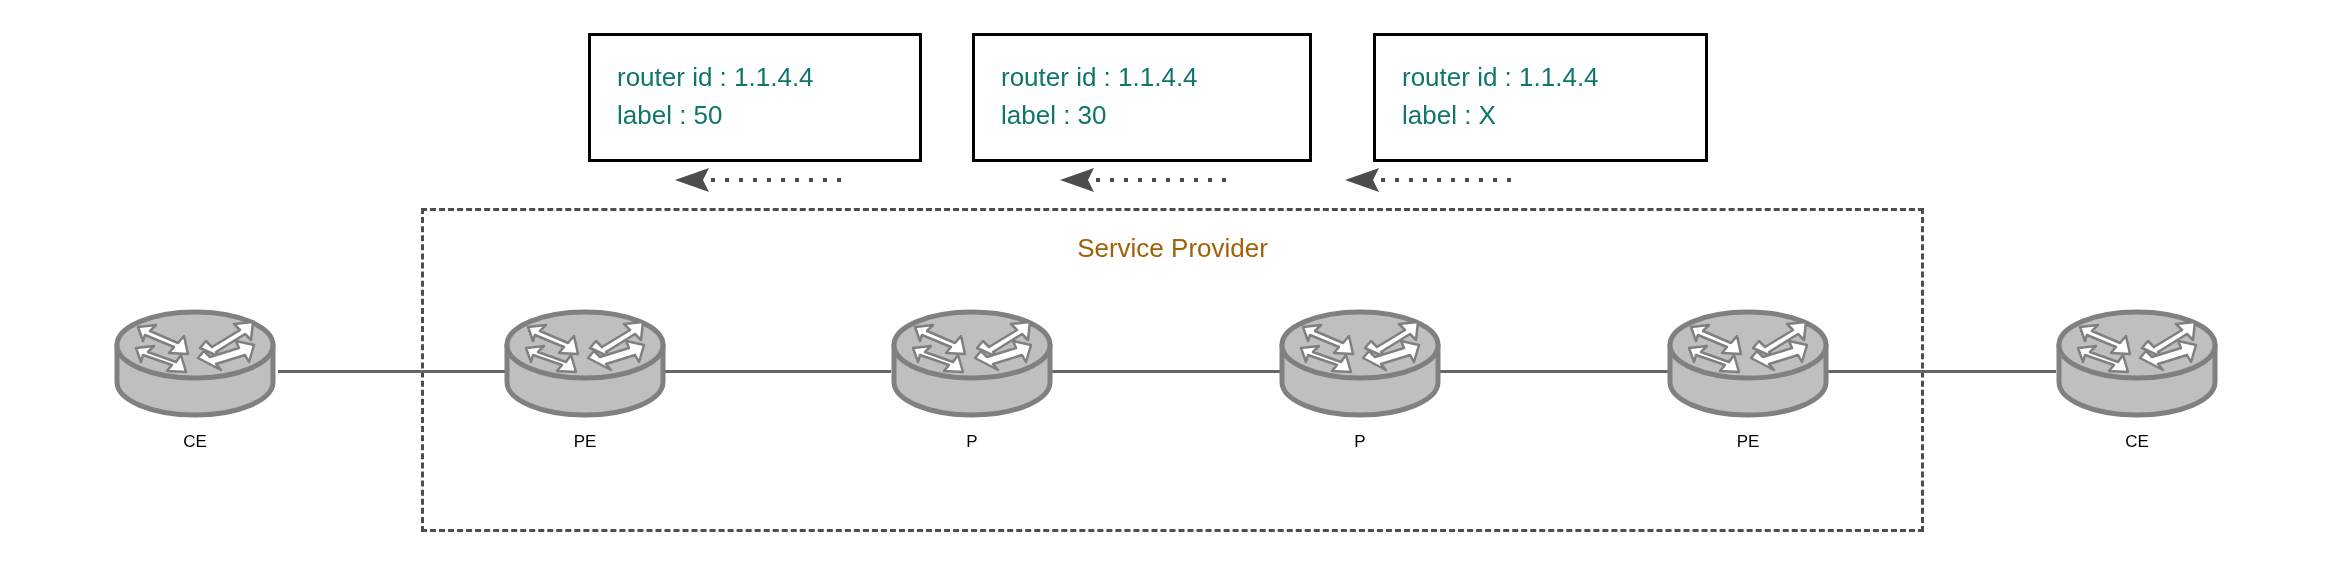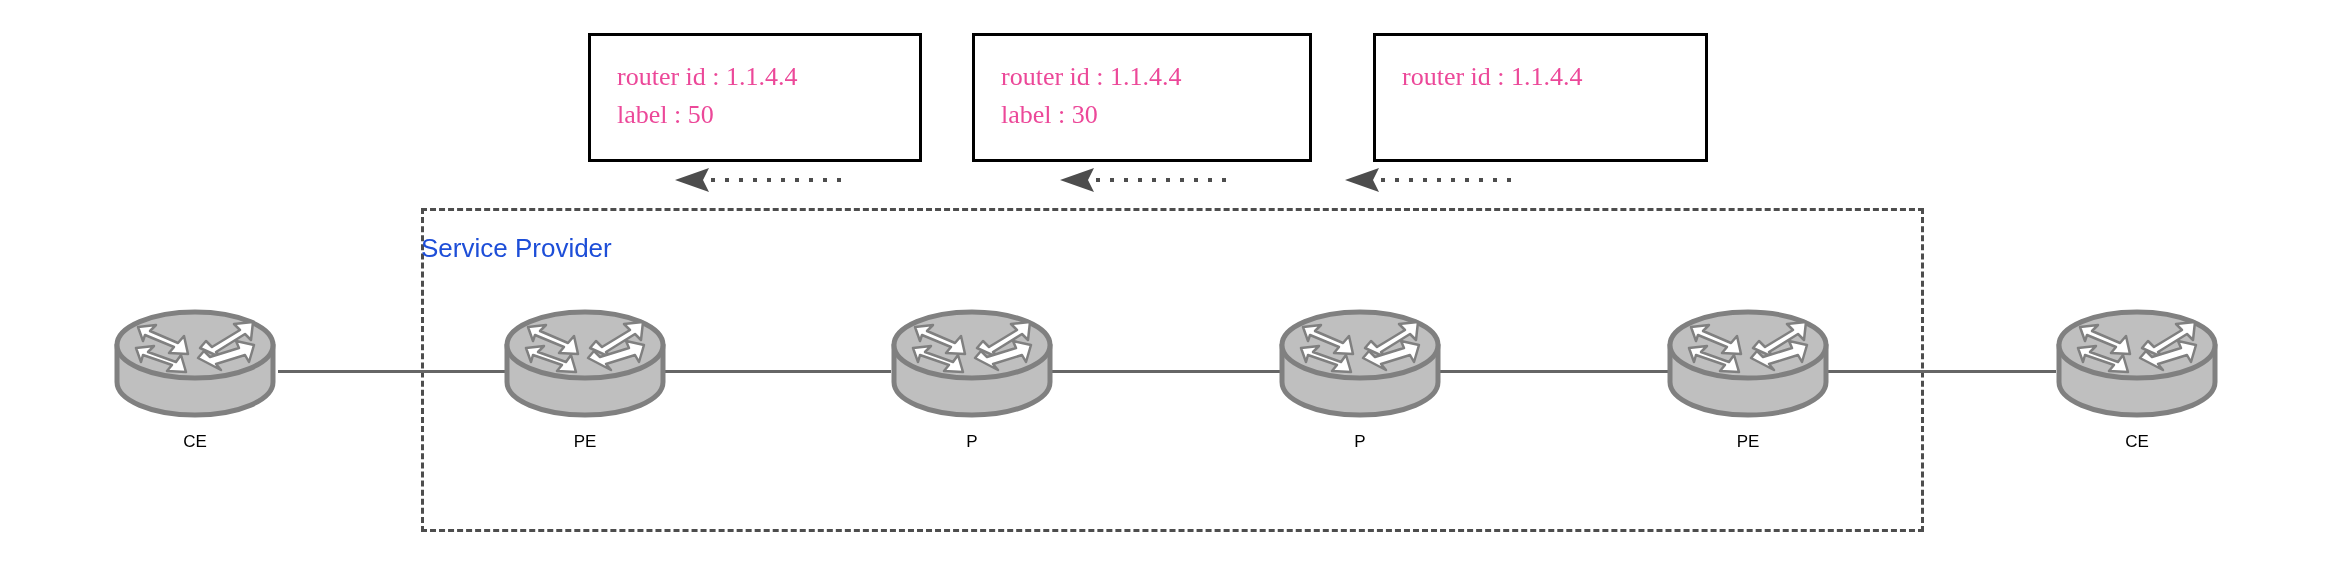--- a/index.html
+++ b/index.html
@@ -22,37 +22,36 @@
   .info-box {
     position: absolute;
     box-sizing: border-box;
     border: 3px solid #000000;
     background: #ffffff;
     padding: 22px 0 0 26px;
   }
   .info-line {
     font-size: 26px;
     line-height: 38px;
-    color: #ec4899;
+    color: #0f766e;
     white-space: nowrap;
-    font-family: Liberation Serif, serif;
   }
   
   .sp-region {
     position: absolute;
     box-sizing: border-box;
     border: 3px dashed #4d4d4d;
     background: transparent;
   }
   .sp-label {
     position: absolute;
     font-size: 26px;
-    color: #1d4ed8;
+    color: #a16207;
     white-space: nowrap;
-    text-align: left;
+    text-align: center;
   }
   
   .link-line {
     position: absolute;
     height: 3px;
     background: #666666;
   }
   
   .router {
     position: absolute;
@@ -88,20 +87,21 @@
     <div class="info-line">label : 50</div>
   </div>
 
   <div class="info-box" id="info-box-1" style="left: 972px; top: 33px; width: 340px; height: 129px;">
     <div class="info-line">router id : 1.1.4.4</div>
     <div class="info-line">label : 30</div>
   </div>
 
   <div class="info-box" id="info-box-2" style="left: 1373px; top: 33px; width: 335px; height: 129px;">
     <div class="info-line">router id : 1.1.4.4</div>
+    <div class="info-line">label : X</div>
   </div>
 
   <div id="arrow-layer">
       <div class="adv-arrow" style="left: 675px; top: 163px; width: 170px; height: 34px;"><svg width="170" height="34" viewBox="0 0 170 34">
           <path d="M 0 17 L 34 5 L 28 17 L 34 29 Z" fill="#4d4d4d"></path>
           <line x1="36" y1="17" x2="170" y2="17" stroke="#4d4d4d" stroke-width="4" stroke-linecap="butt" stroke-dasharray="4 10"></line>
         </svg></div>
       <div class="adv-arrow" style="left: 1060px; top: 163px; width: 170px; height: 34px;"><svg width="170" height="34" viewBox="0 0 170 34">
           <path d="M 0 17 L 34 5 L 28 17 L 34 29 Z" fill="#4d4d4d"></path>
           <line x1="36" y1="17" x2="170" y2="17" stroke="#4d4d4d" stroke-width="4" stroke-linecap="butt" stroke-dasharray="4 10"></line>

